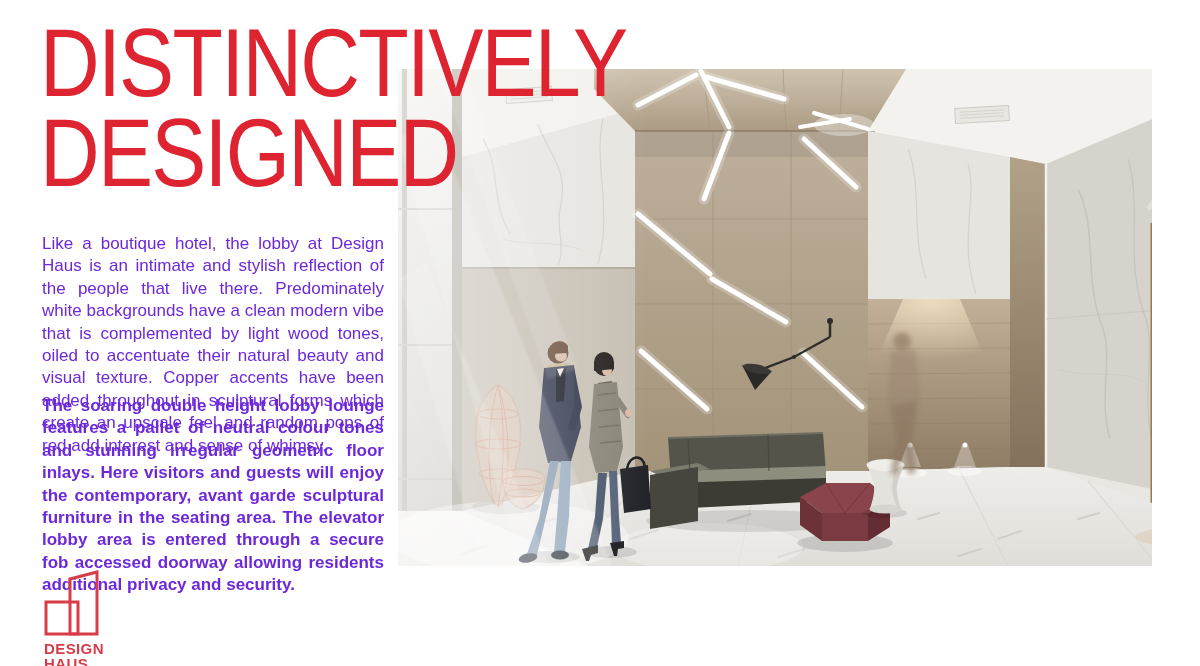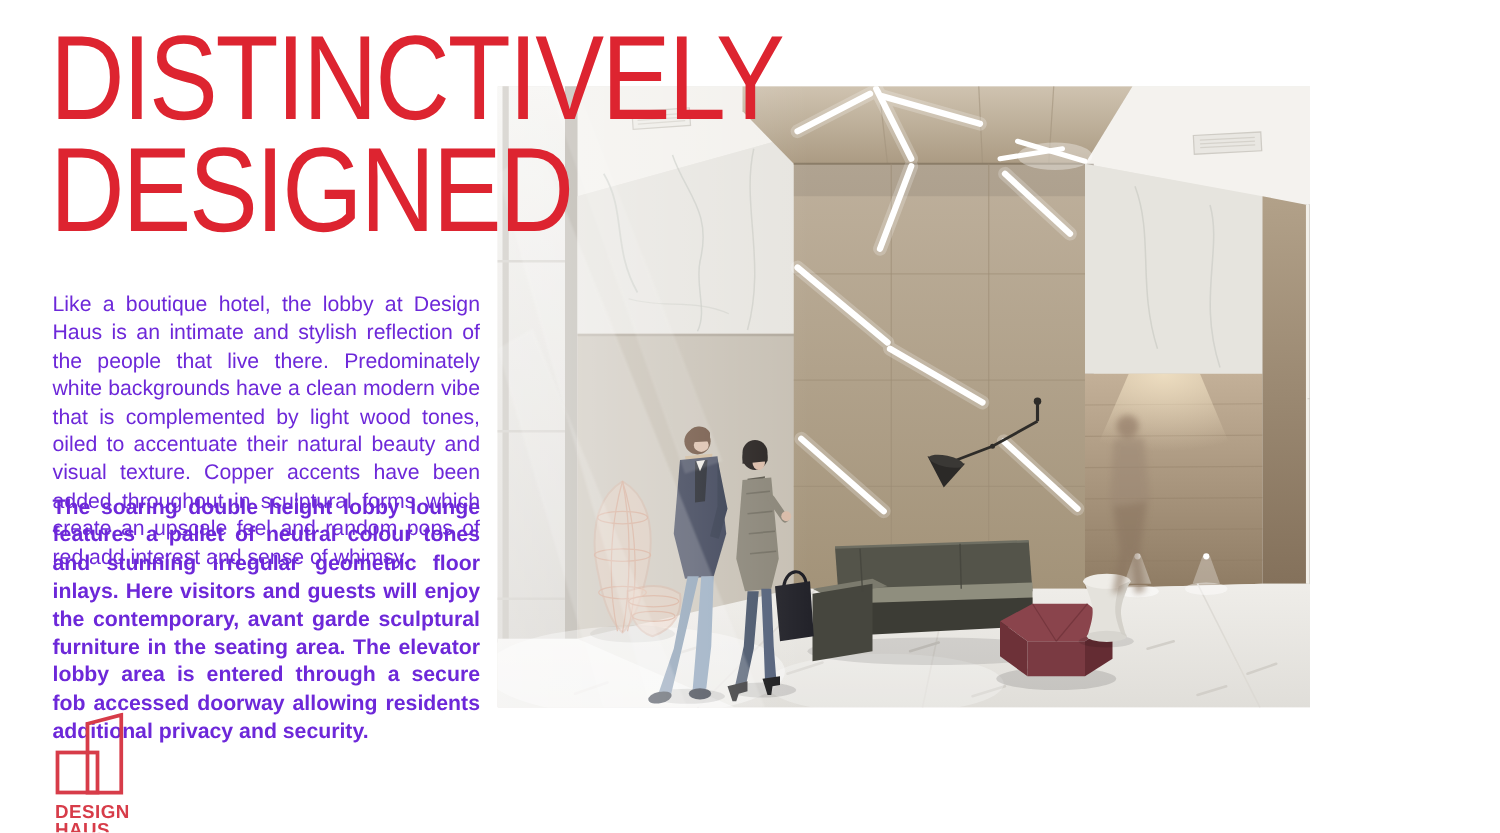--- a/index.html
+++ b/index.html
@@ -1,17 +1,17 @@
 <!DOCTYPE html>
 <html><head>
 <meta charset="utf-8">
 <style>
   html,body{margin:0;padding:0;background:#ffffff;}
   .page{
-    position:relative;width:1048px;height:666px;background:#ffffff;
+    position:relative;width:1152px;height:666px;background:#ffffff;
     overflow:hidden;font-family:"Liberation Sans",sans-serif;
   }
   .title{
     position:absolute;left:40px;top:18px;margin:0;z-index:3;
     font-size:96px;line-height:90px;font-weight:400;letter-spacing:-2px;
     color:#dd2430;transform:scaleX(.86);transform-origin:left top;white-space:nowrap;
   }
   .body-par{
     position:absolute;left:42px;width:342px;margin:0;
     font-size:17px;line-height:22.4px;color:#6d28d9;text-align:justify;

